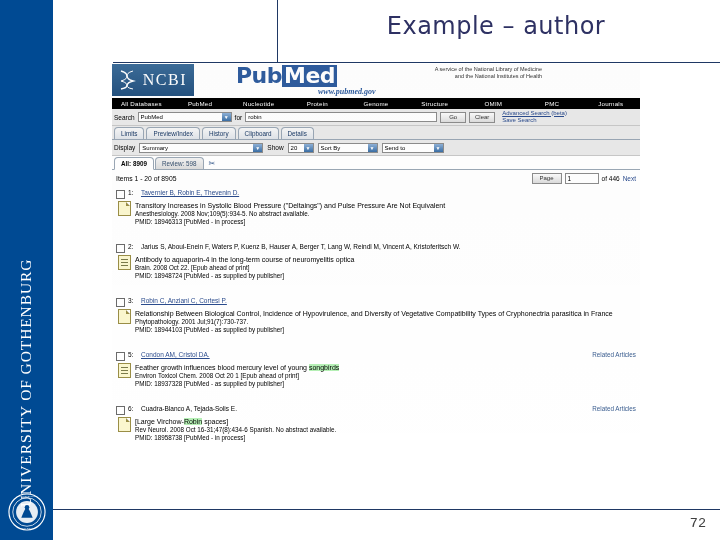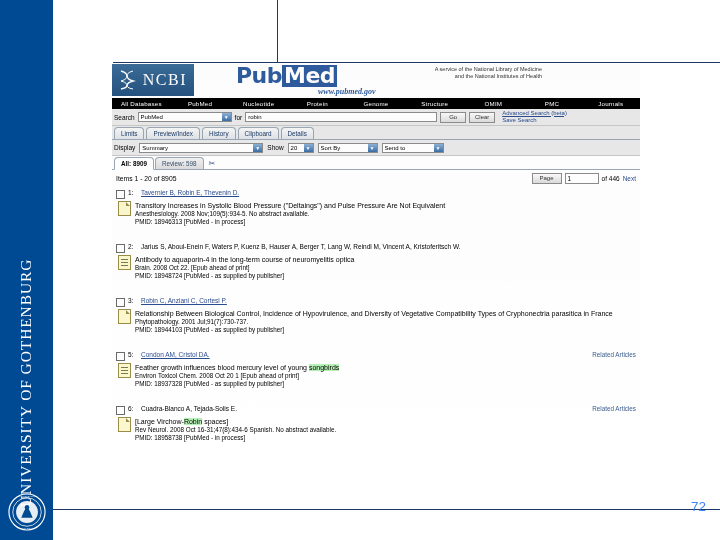--- a/index.html
+++ b/index.html
@@ -90,23 +90,23 @@
     position: absolute;
     left: 60px;
     top: 516px;
     color: #2e3163;
     font-family: "DejaVu Sans", sans-serif;
     font-size: 13.5px;
   }
   .footer-page {
     position: absolute;
     right: 14px;
-    top: 499px;
-    color: #3b82f6;
-    font-family: Liberation Sans, sans-serif;
+    top: 516px;
+    color: #404040;
+    font-family: Liberation Mono, monospace;
     font-size: 13.5px;
   }
 
   
   .shot {
     position: absolute;
     left: 112px;
     top: 64px;
     width: 528px;
     height: 443px;
@@ -466,20 +466,21 @@
       <circle cx="20" cy="15" r="2.4" fill="#004a93"></circle>
       <g fill="#ffffff" font-size="2.4" font-family="Liberation Serif, serif">
         <text x="20" y="4.2" text-anchor="middle">GOTHOBURGENSIS</text>
         <text x="20" y="38.4" text-anchor="middle">UNIVERSITAS</text>
       </g>
     </svg>
   </div>
 
   <div class="title-vrule"></div>
   <div class="title-rule"></div>
+  <div class="slide-title">Example – author</div>
 
   <div class="shot">
 
     <div class="banner">
       <div class="ncbi-box">
         <svg class="dna-glyph" viewBox="0 0 18 20">
           <path d="M3 1 C14 4, 4 8, 15 11 C4 14, 14 17, 3 19" fill="none" stroke="#ffffff" stroke-width="1.6"></path>
           <path d="M15 1 C4 4, 14 8, 3 11 C14 14, 4 17, 15 19" fill="none" stroke="#ffffff" stroke-width="1"></path>
         </svg>
         <span>NCBI</span>

